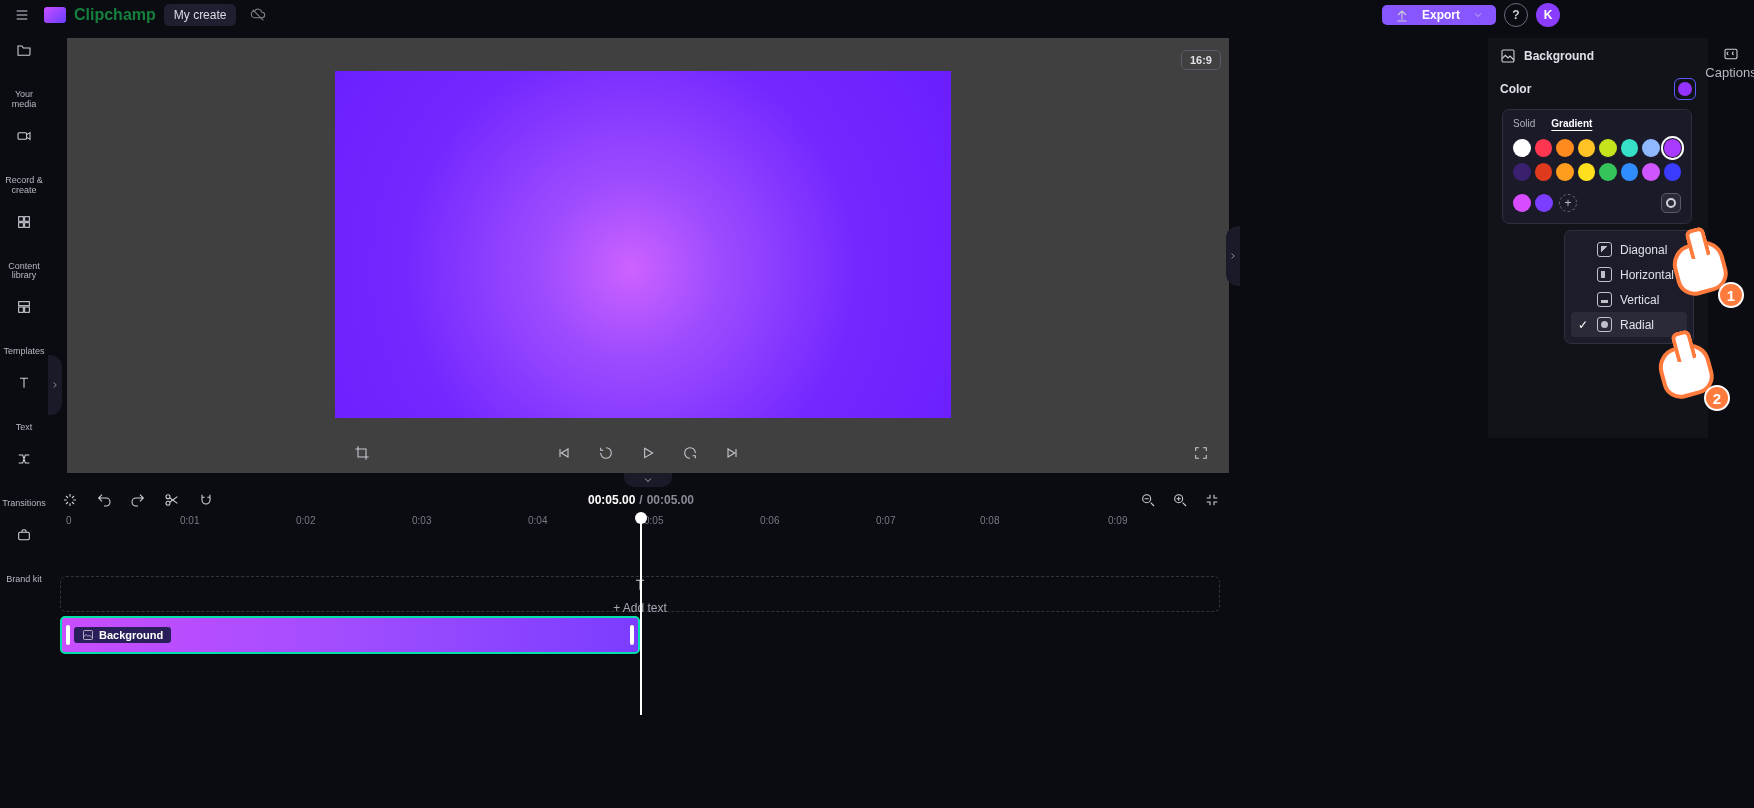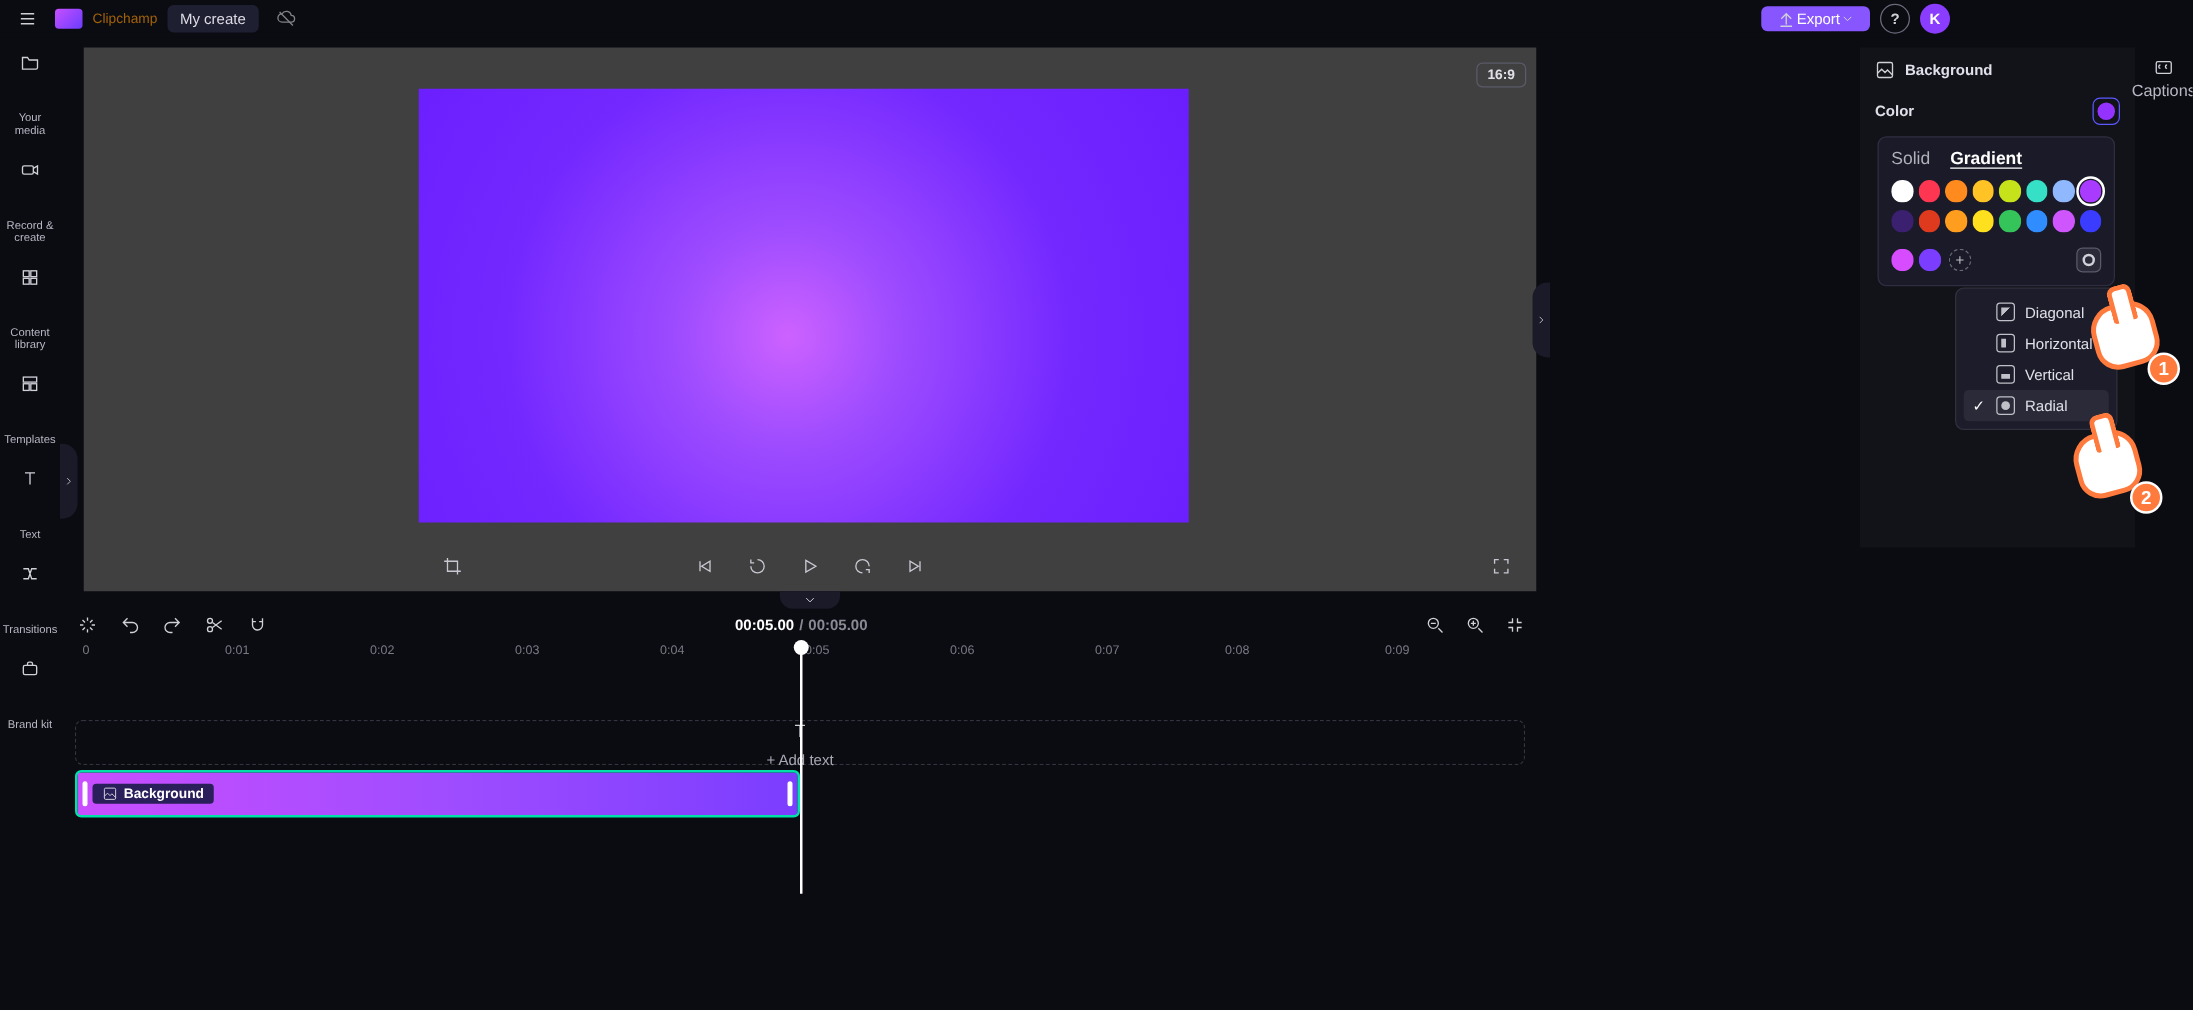--- a/index.html
+++ b/index.html
@@ -18,29 +18,29 @@
 
   
   .header {
     position:absolute; left:0; top:0; right:186px; height:30px;
     display:flex; align-items:center; gap:8px; padding:0 8px;
     background:#0b0b12;
   }
   .hamburger { width:28px; height:28px; display:flex; align-items:center; justify-content:center; border-radius:4px; cursor:pointer; }
   .brand-chip { width:22px; height:16px; border-radius:3px;
     background:linear-gradient(135deg,#c84fff 0%,#6a3dff 100%); }
-  .brand-name { font-size:11px; font-weight:400; color:#a16207; }
+  .brand-name { font-size:16px; font-weight:700; color:#15803d; }
   .title-chip {
     background:#1f1f32; color:#dcdce6; font-size:12px;
     padding:4px 10px; border-radius:5px;
   }
   .header-spacer { flex:1; }
   .export-btn {
-    display:flex; align-items:center; gap:0;
-    background:#8756ff; color:#fff; font-weight:400;
+    display:flex; align-items:center; gap:12px;
+    background:#8756ff; color:#fff; font-weight:700;
     padding:2px 12px; border-radius:5px; cursor:pointer; font-size:12px;
   }
   .circle-btn {
     width:24px; height:24px; border-radius:50%;
     display:flex; align-items:center; justify-content:center; cursor:pointer;
   }
   .help-btn { border:1px solid #6a6a7a; color:#d0d0d8; font-weight:600; font-size:12px; }
   .avatar { background:#8a3dff; color:#fff; font-weight:600; font-size:12px; }
 
   
@@ -154,21 +154,21 @@
     display:flex; align-items:center; justify-content:center; cursor:pointer;
   }
   .color-swatch .dot { width:14px; height:14px; border-radius:50%; background:#9433ff; }
 
   
   .color-popover {
     position:absolute; right:62px; top:109px; width:190px;
     background:#1a1a28; border:1px solid #2e2e40; border-radius:7px;
     padding:8px 10px 10px 10px; z-index:20;
   }
-  .cp-tabs { display:flex; gap:16px; font-size:14px; margin-bottom:10px; }
+  .cp-tabs { display:flex; gap:16px; font-size:10px; margin-bottom:10px; }
   .cp-tab { color:#dcdce6; cursor:pointer; }
   .cp-tab.inactive { color:#b0b0ba; font-weight:500; }
   .cp-tab.active { color:#fff; font-weight:700; text-decoration:underline; text-underline-offset:3px; }
   .cp-row { display:flex; gap:4px; margin-bottom:6px; }
   .sw {
     width:18px; height:18px; border-radius:50%; cursor:pointer;
     border:1px solid transparent;
   }
   .sw.sel { outline:2px solid #fff; outline-offset:1px; }
   .cp-custom-row { display:flex; align-items:center; gap:6px; margin-top:12px;}

